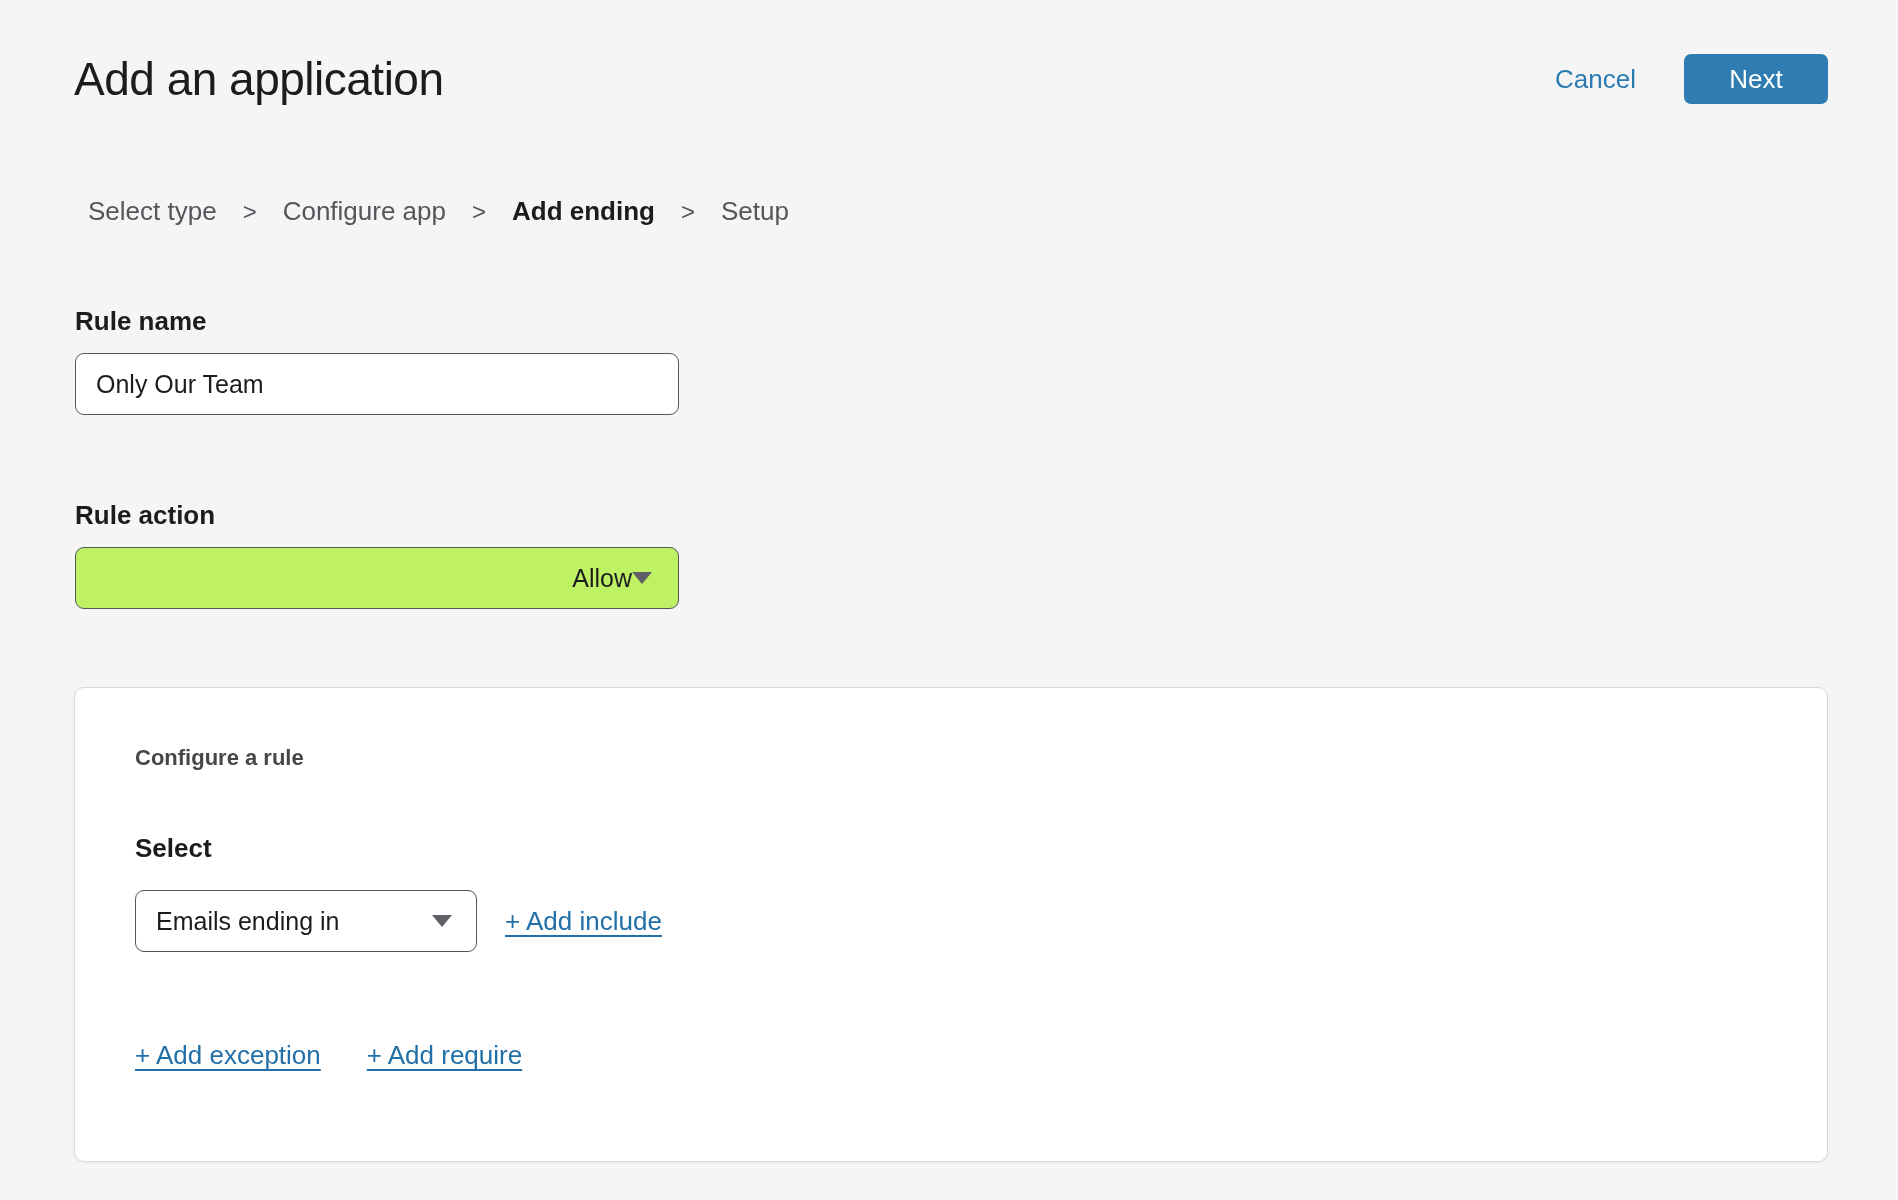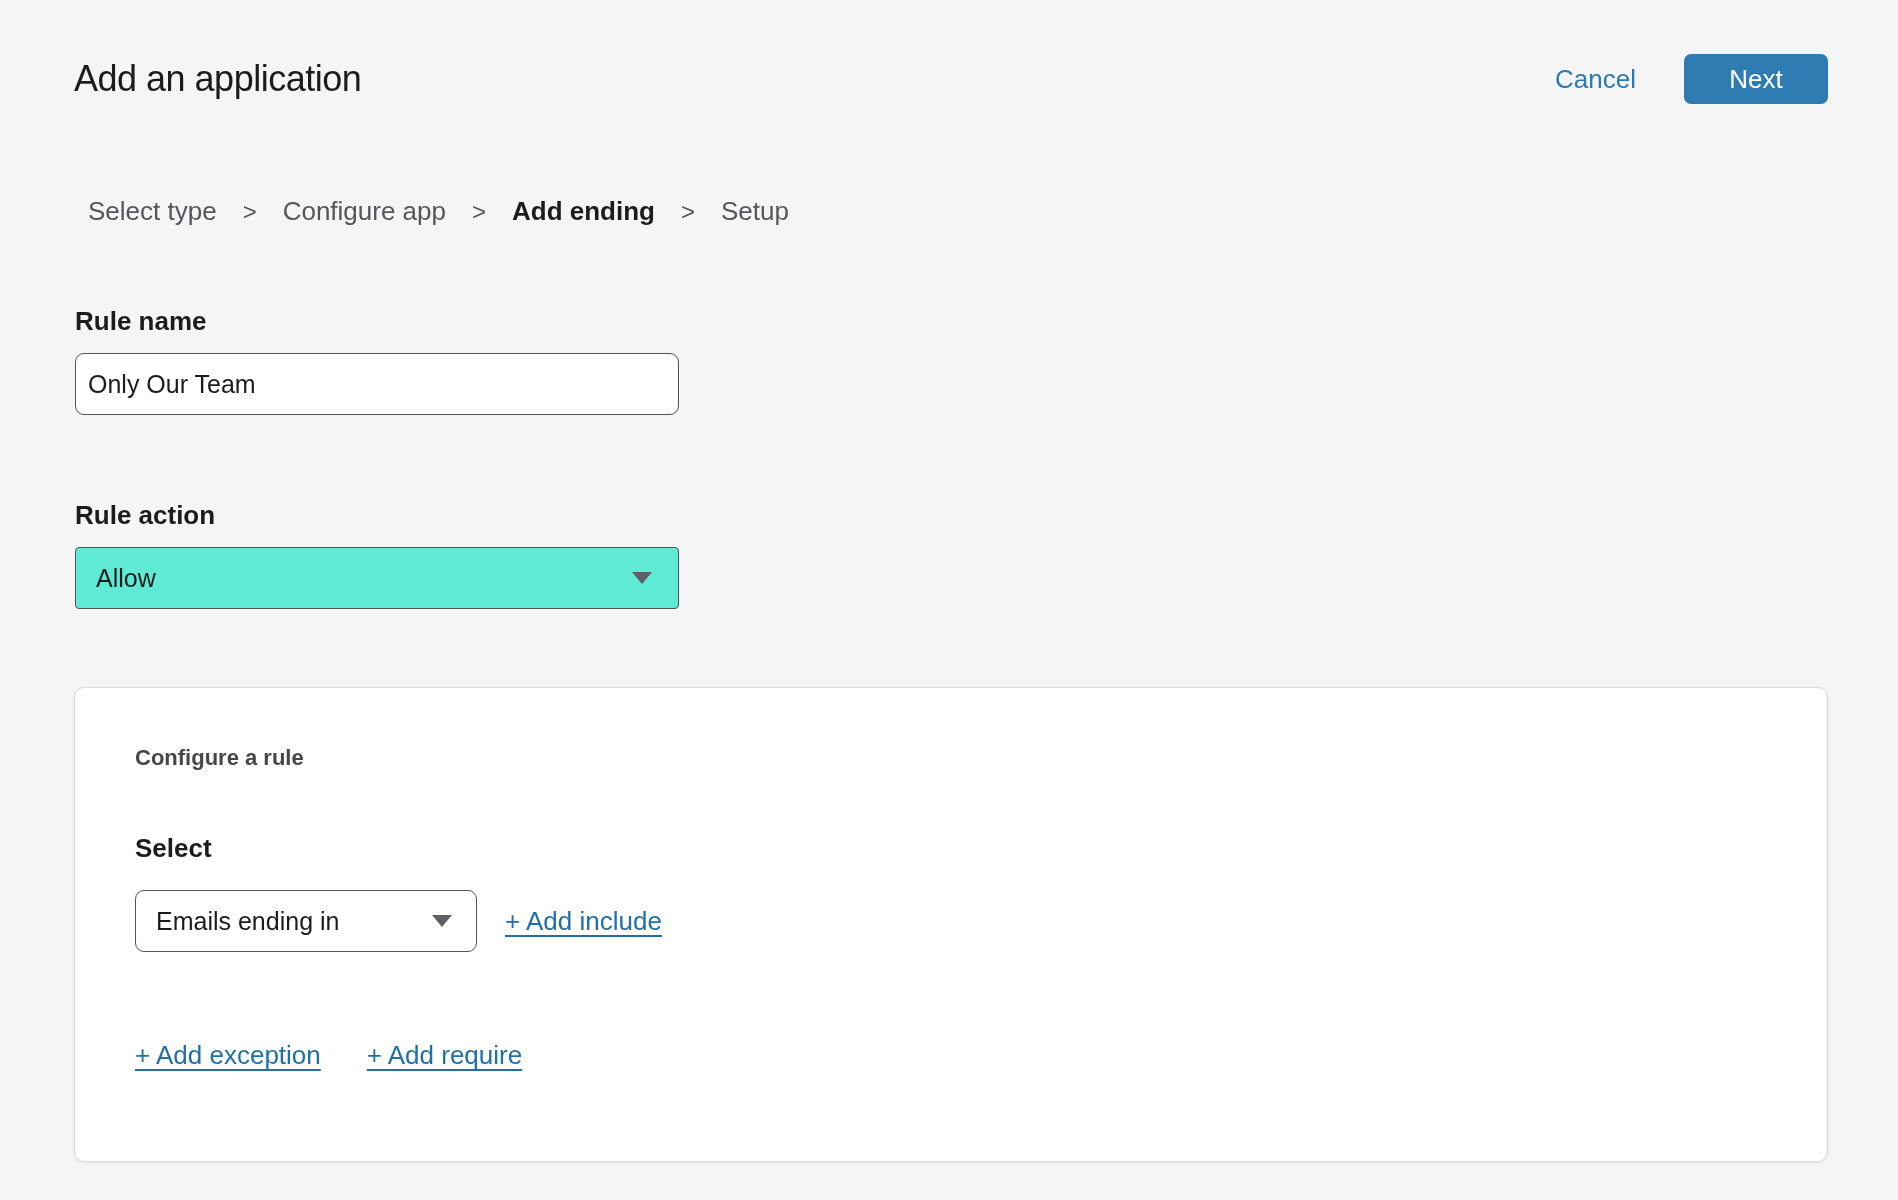--- a/index.html
+++ b/index.html
@@ -25,21 +25,21 @@
     overflow:hidden;
   }
   
   .header-row{
     display:flex;
     justify-content:space-between;
     align-items:center;
     margin:52px 70px 0 74px;
   }
   .page-title{
-    font-size:36px;
+    font-size:46px;
     font-weight:400;
     letter-spacing:-0.5px;
     color:var(--text-dark);
     line-height:54px;
   }
   .header-actions{
     display:flex;
     align-items:center;
     gap:48px;
   }
@@ -87,36 +87,36 @@
   }
   .field-label.second{margin-top:84px;}
   .text-input{
     display:block;
     margin-top:16px;
     width:604px;
     height:62px;
     background:#ffffff;
     border:1.5px solid var(--border-input);
     border-radius:9px;
-    padding:0 12px;
+    padding:0 20px;
     font-size:25px;
     font-family:"Liberation Sans", sans-serif;
     color:var(--text-dark);
   }
   .select-box{
     margin-top:16px;
     width:604px;
     height:62px;
-    background:#5eead4;
+    background:#bef264;
     border:1.5px solid var(--border-input);
-    border-radius:4px;
+    border-radius:9px;
     padding:0 26px 0 20px;
     display:flex;
     align-items:center;
-    justify-content:space-between;
+    justify-content:flex-end;
     font-size:25px;
     cursor:pointer;
   }
   .caret{
     width:0;height:0;
     border-left:10px solid transparent;
     border-right:10px solid transparent;
     border-top:12px solid #5f5f66;
   }
   

